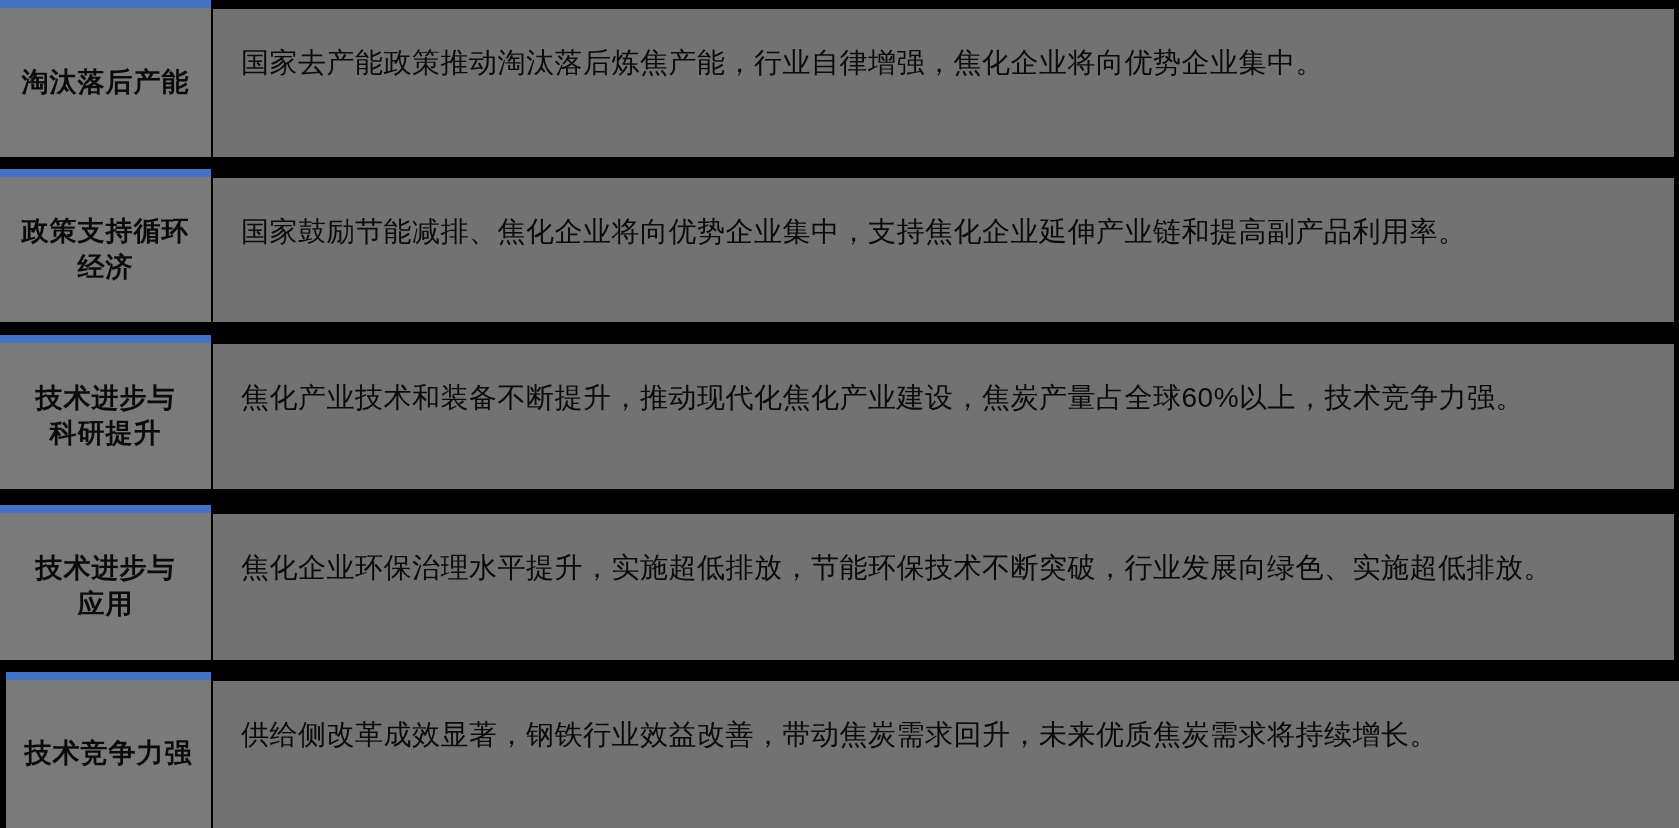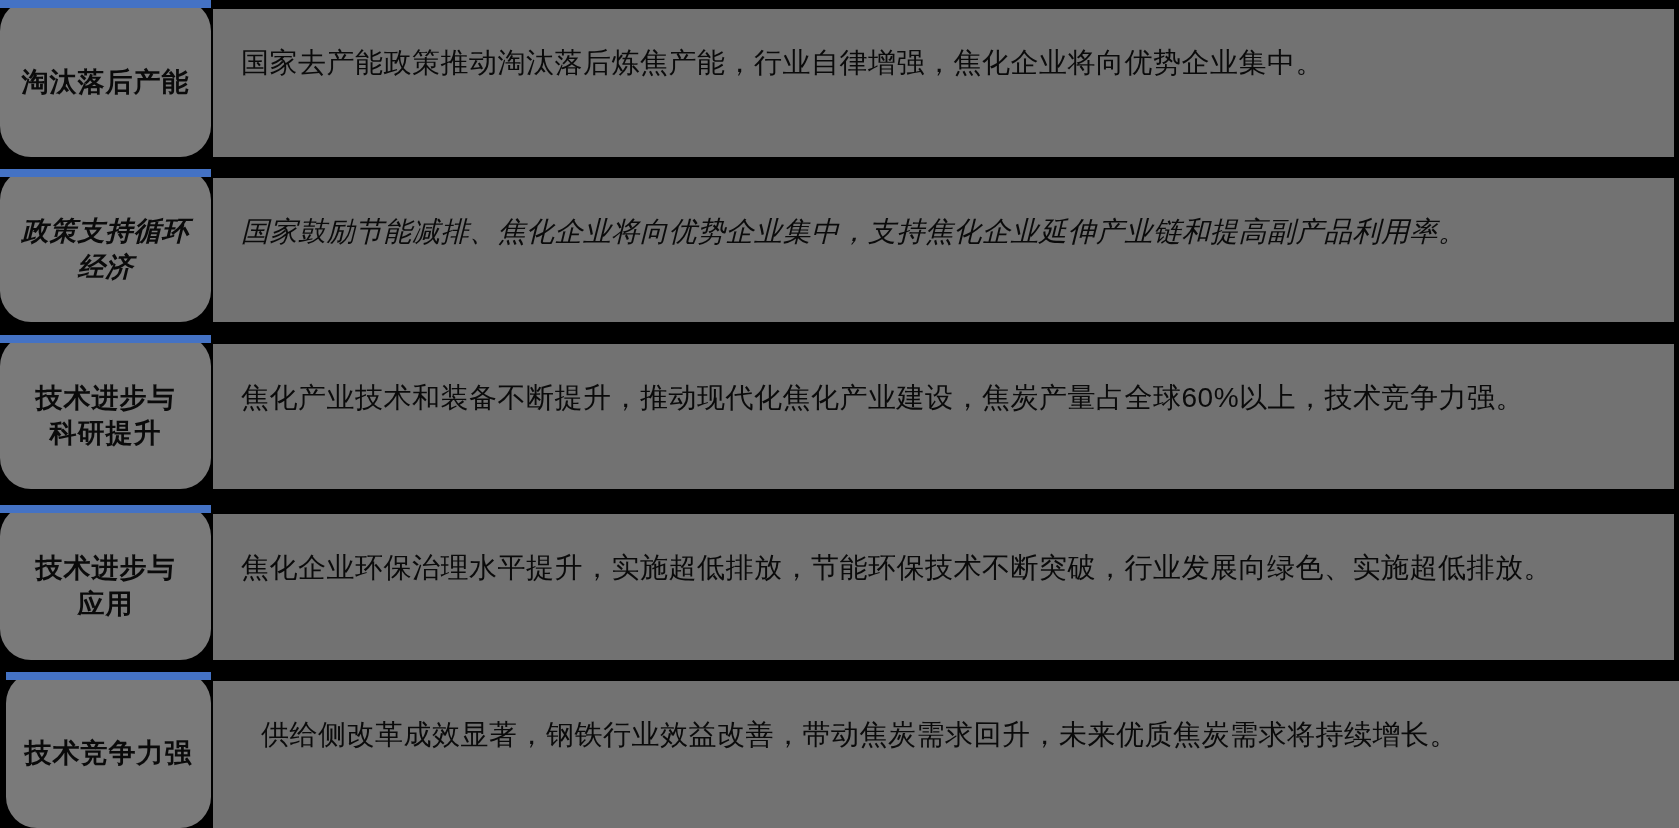--- a/index.html
+++ b/index.html
@@ -16,36 +16,35 @@
     width: 1679px;
     height: 828px;
     background: var(--page-bg, #000000);
   }
   .row {
     position: absolute;
     left: 0;
     right: 0;
   }
   .row1 { top: 0px;   height: 157px; }
-  .row2 { top: 169px; height: 153px; font-style: italic; }
+  .row2 { top: 169px; height: 153px; }
   .row3 { top: 335px; height: 154px; }
   .row4 { top: 505px; height: 155px; }
   .row5 { top: 672px; height: 156px; }
 
   .title-cell {
     position: absolute;
     left: 0;
     top: 0;
     bottom: 0;
     width: 211px;
     background: var(--sidebar-bg, #7a7a7a);
     display: flex;
     align-items: center;
     justify-content: center;
-    border-radius: 31px;
   }
   .row5 .title-cell { left: 6px; width: 205px; }
 
   .accent-bar {
     position: absolute;
     top: 0;
     left: 0;
     right: 0;
     height: 8px;
     background: var(--accent, #4472c4);
@@ -63,21 +62,21 @@
   }
 
   .body-cell {
     position: absolute;
     left: 213px;
     right: 5px;
     top: 9px;
     bottom: 0;
     background: var(--content-bg, #727272);
   }
-  .row5 .body-cell { right: 0; padding-left: 20px; }
+  .row5 .body-cell { right: 0; }
 
   .row-body {
     padding: 34px 40px 0 28px;
     font-size: 28px;
     color: var(--text, #0a0a0a);
     line-height: 1.45;
     letter-spacing: 0.5px;
   }
 </style>
 </head>

